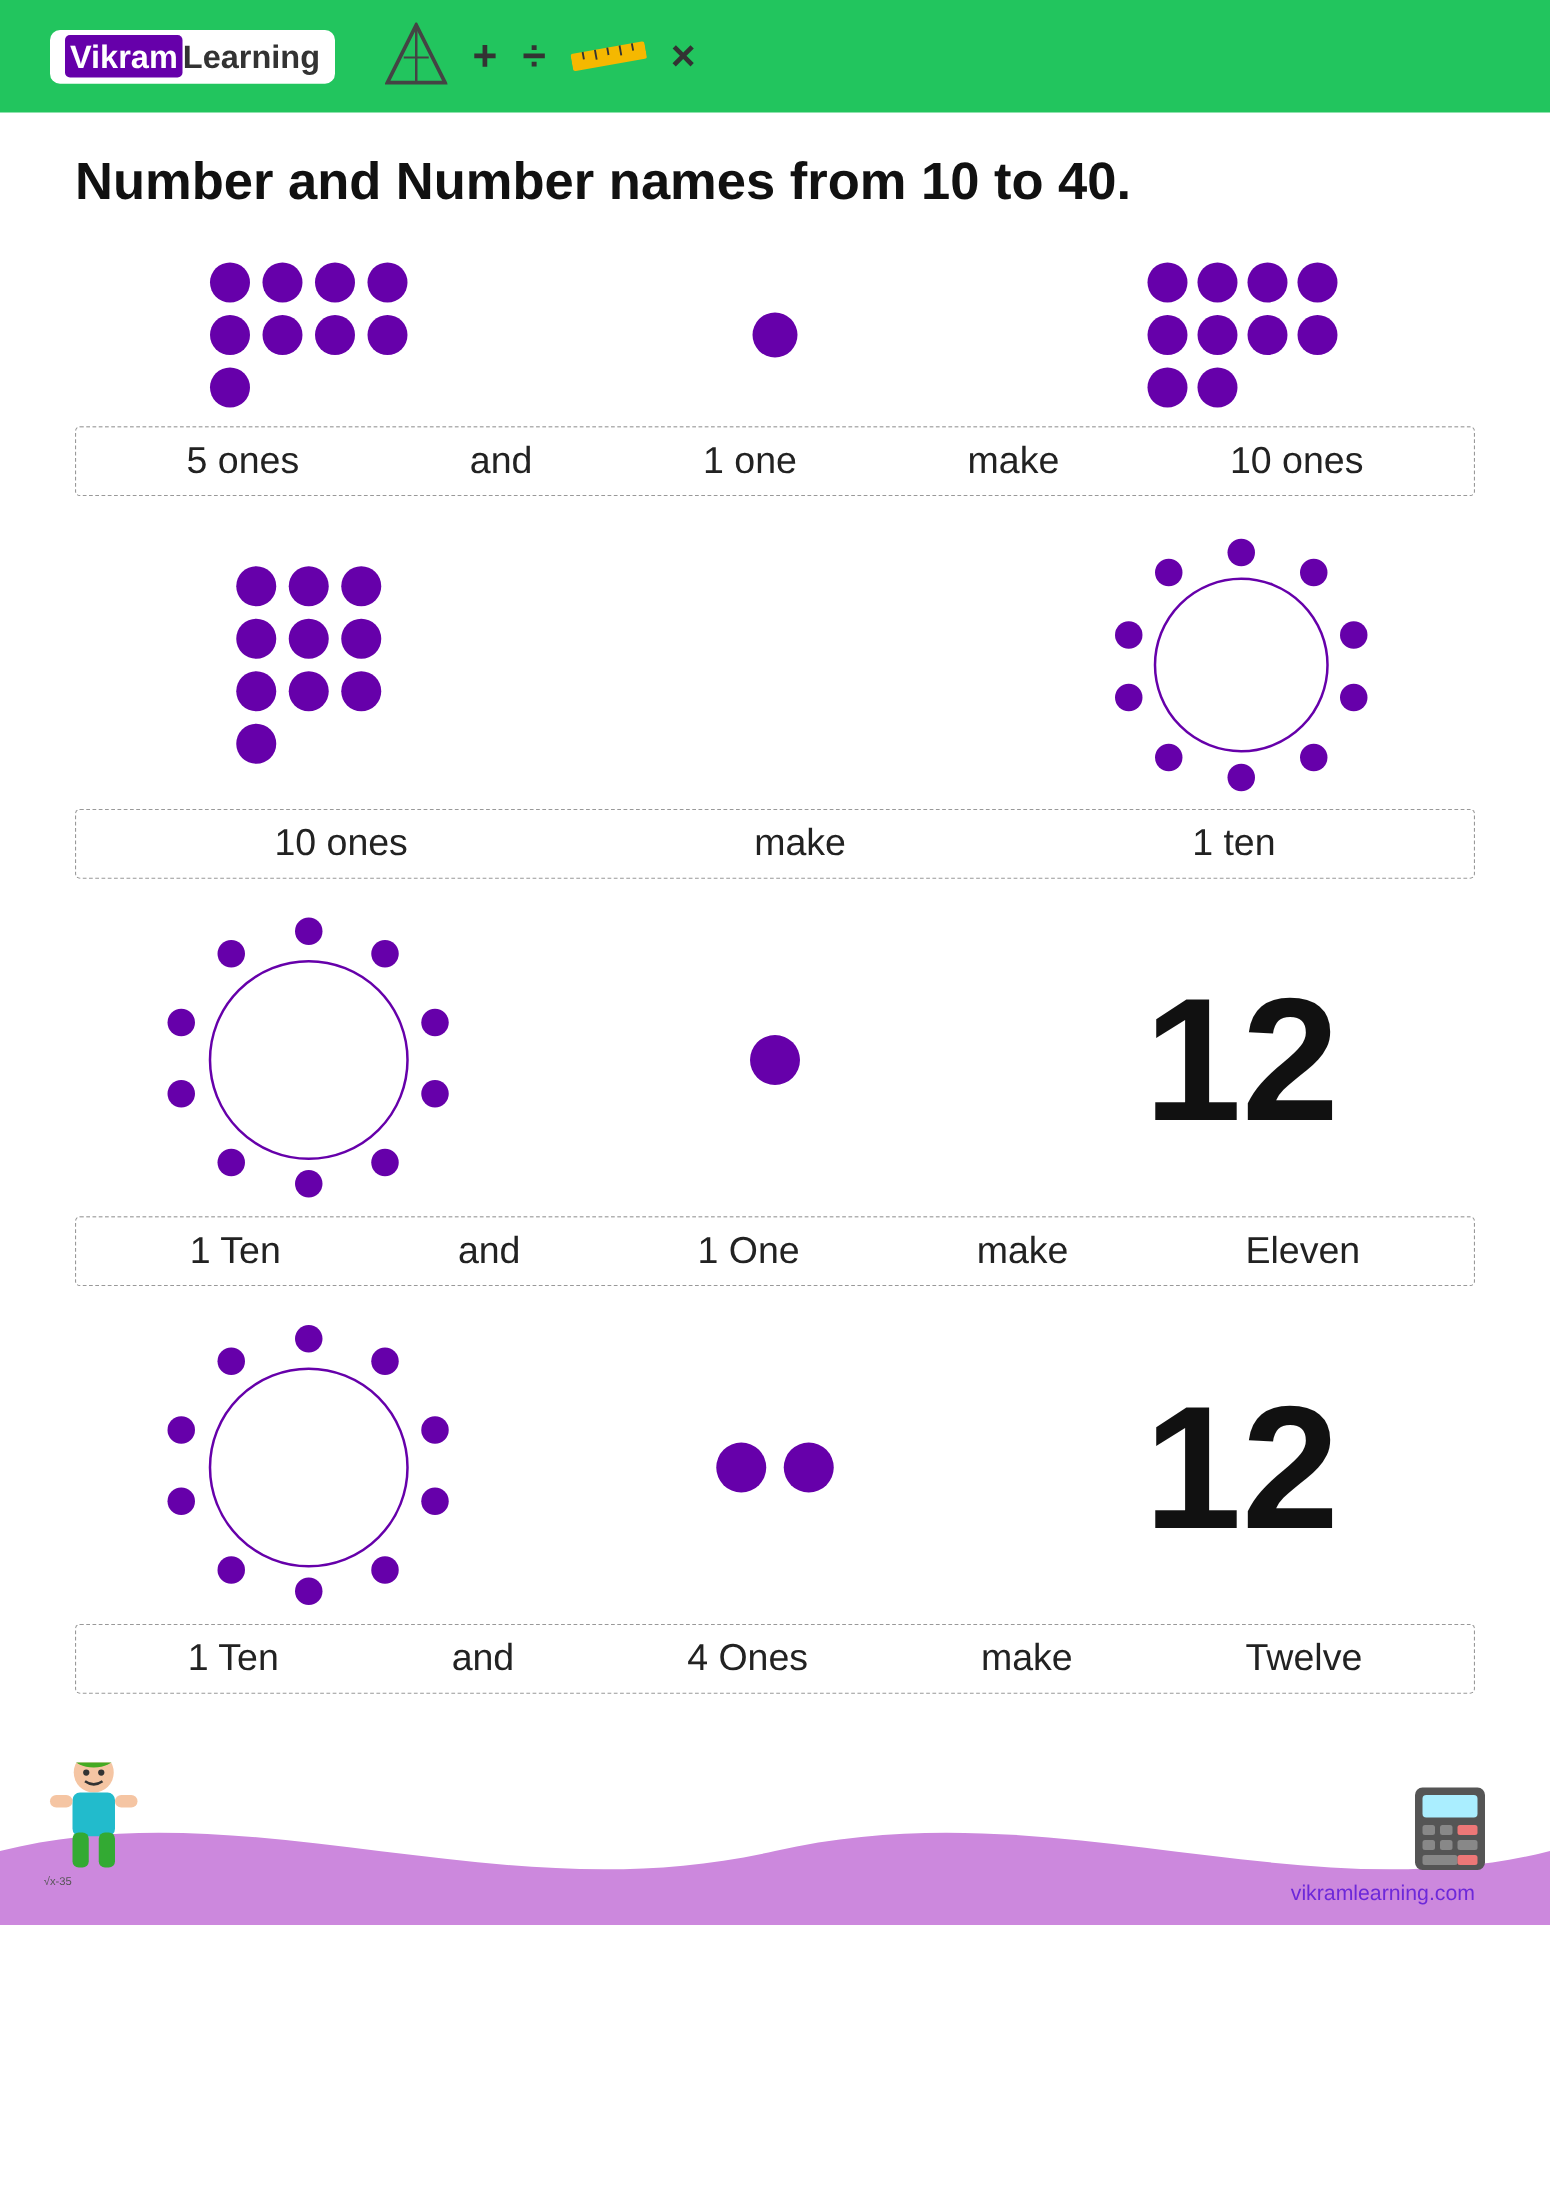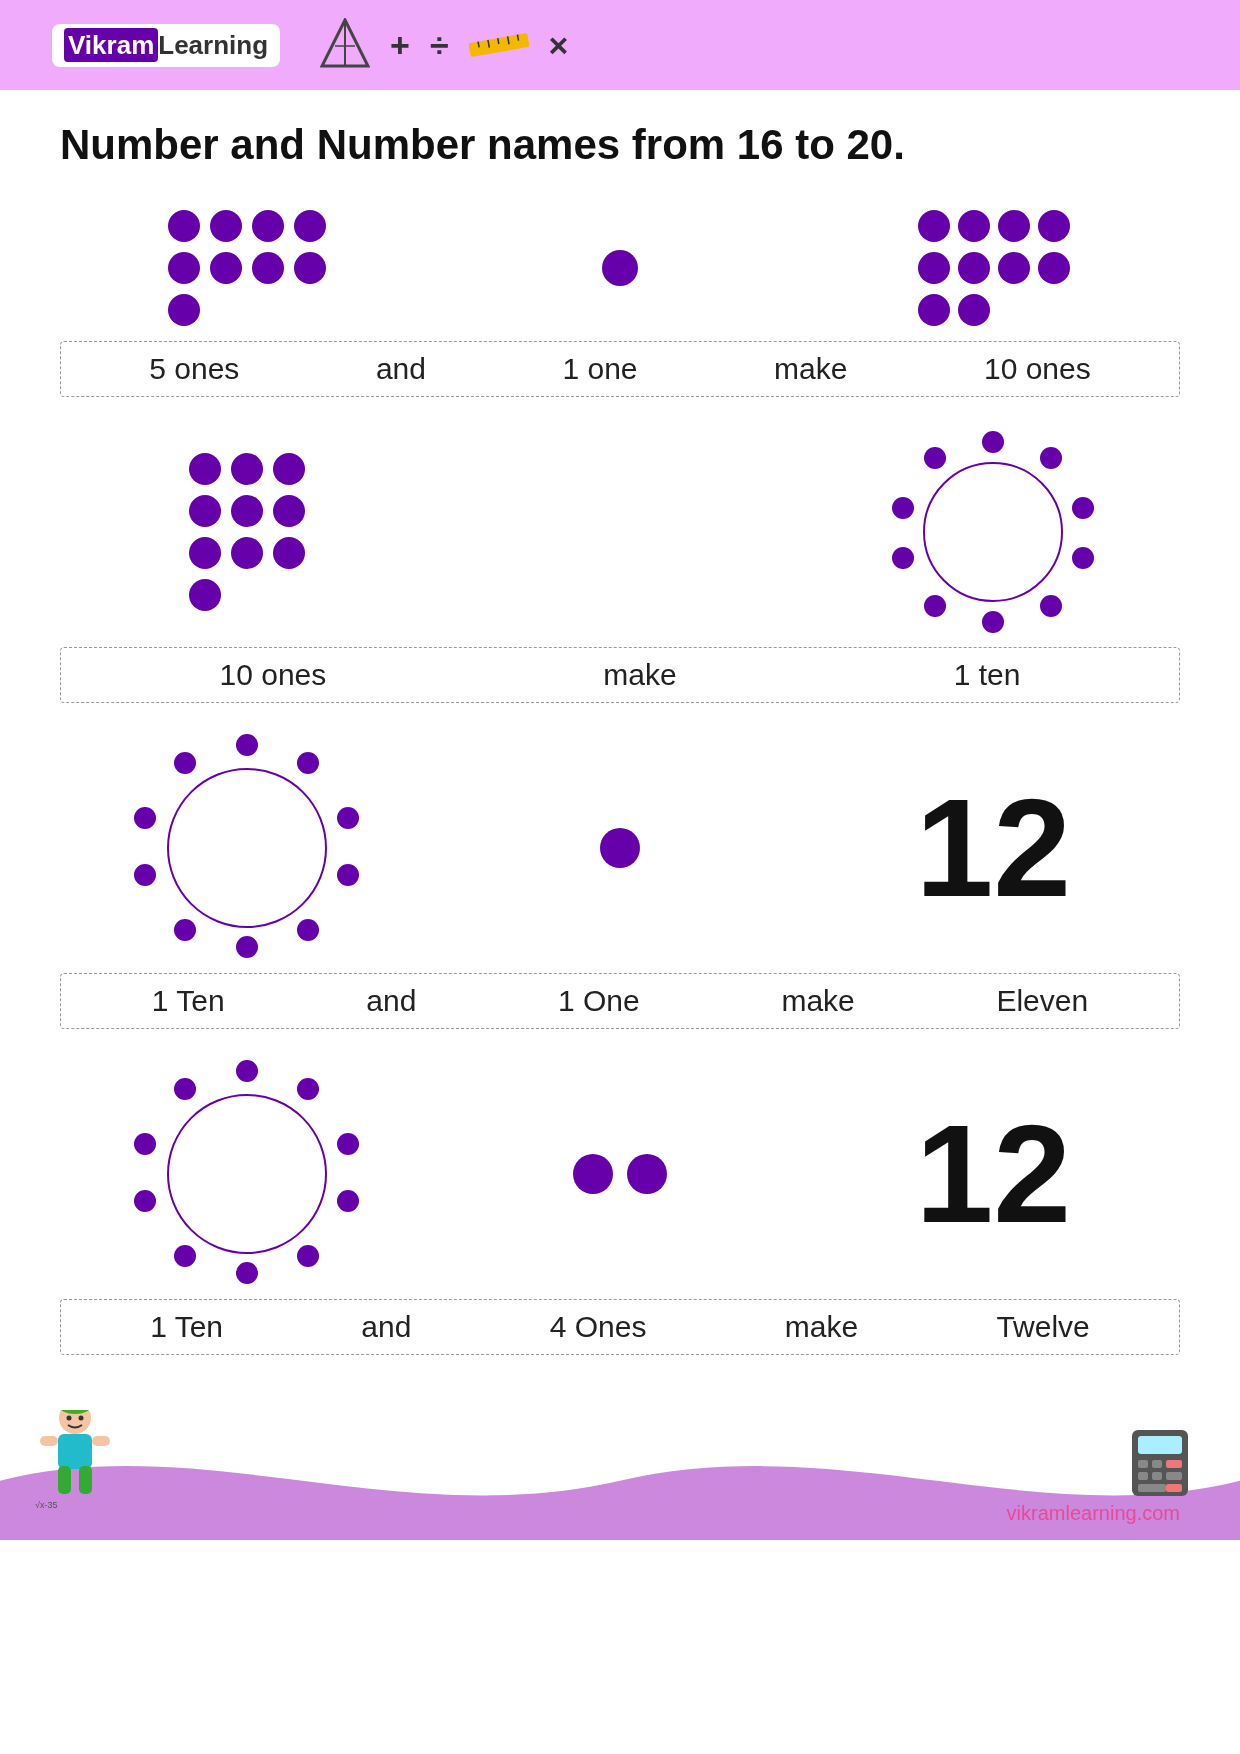--- a/index.html
+++ b/index.html
@@ -7,26 +7,26 @@
       width: 1240px;
       min-height: 1754px;
       background: #fff;
       font-family: Arial, sans-serif;
       position: relative;
       overflow-x: hidden;
     }
 
     
     .header {
-      background: #f0abfc;
+      background: #22c55e;
       width: 100%;
       height: 90px;
       display: flex;
       align-items: center;
-      padding: 0 52px;
+      padding: 0 40px;
       gap: 20px;
     }
     .logo-box {
       background: #fff;
       border-radius: 8px;
       padding: 6px 12px;
       font-size: 26px;
       font-weight: bold;
       color: #6600aa;
     }
@@ -155,22 +155,22 @@
     .footer-wave {
       position: absolute;
       bottom: 0;
       width: 100%;
       height: 110px;
     }
     .footer-text {
       position: absolute;
       bottom: 12px;
       right: 40px;
-      font-size: 20px;
-      color: #ec4899;
+      font-size: 17px;
+      color: #6d28d9;
       z-index: 10;
     }
     .footer-kid {
       position: absolute;
       bottom: 30px;
       left: 30px;
       z-index: 10;
     }
     .footer-calc {
       position: absolute;
@@ -238,21 +238,21 @@
     <line x1="20" y1="4" x2="20" y2="12" stroke="#333" stroke-width="1.5"></line>
     <line x1="30" y1="4" x2="30" y2="10" stroke="#333" stroke-width="1.5"></line>
     <line x1="40" y1="4" x2="40" y2="12" stroke="#333" stroke-width="1.5"></line>
     <line x1="50" y1="4" x2="50" y2="10" stroke="#333" stroke-width="1.5"></line>
   </svg>
   <span class="operator">×</span>
 </div>
 
 <div class="main">
 
-  <h1 class="page-title">Number and Number names from 16 to 20.</h1>
+  <h1 class="page-title">Number and Number names from 10 to 40.</h1>
 
   <div class="section">
     <div class="visual-row">
 
       <div class="visual-cell">
         <div class="nine-dots-visual">
           <div class="dr">
             <div class="dot-m"></div>
             <div class="dot-m"></div>
             <div class="dot-m"></div>

